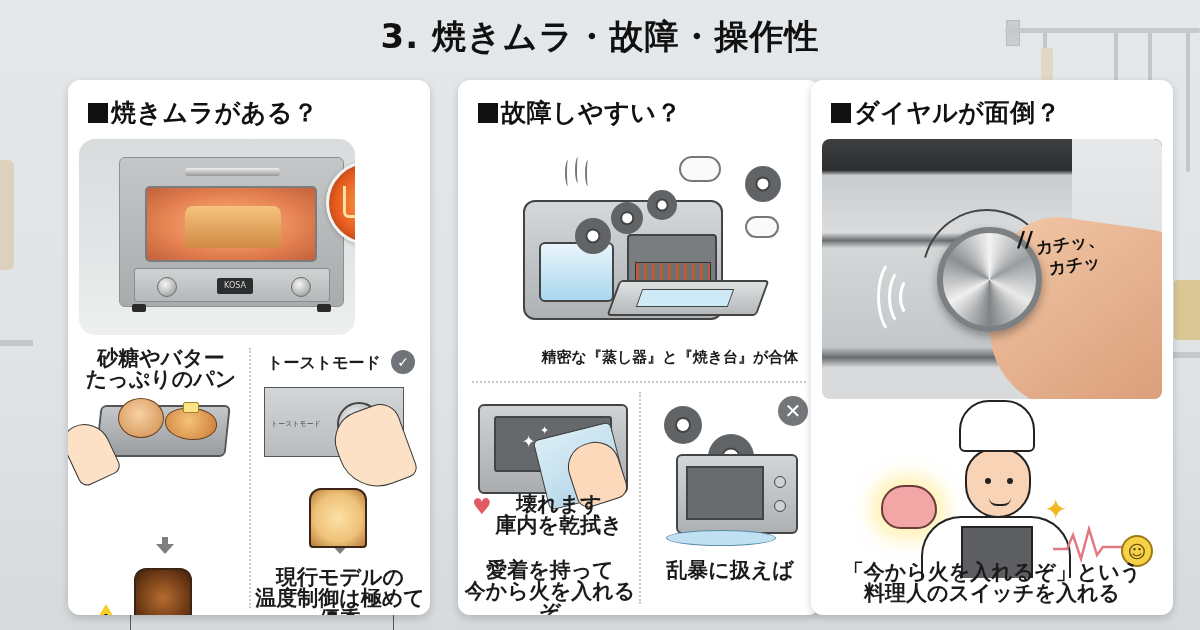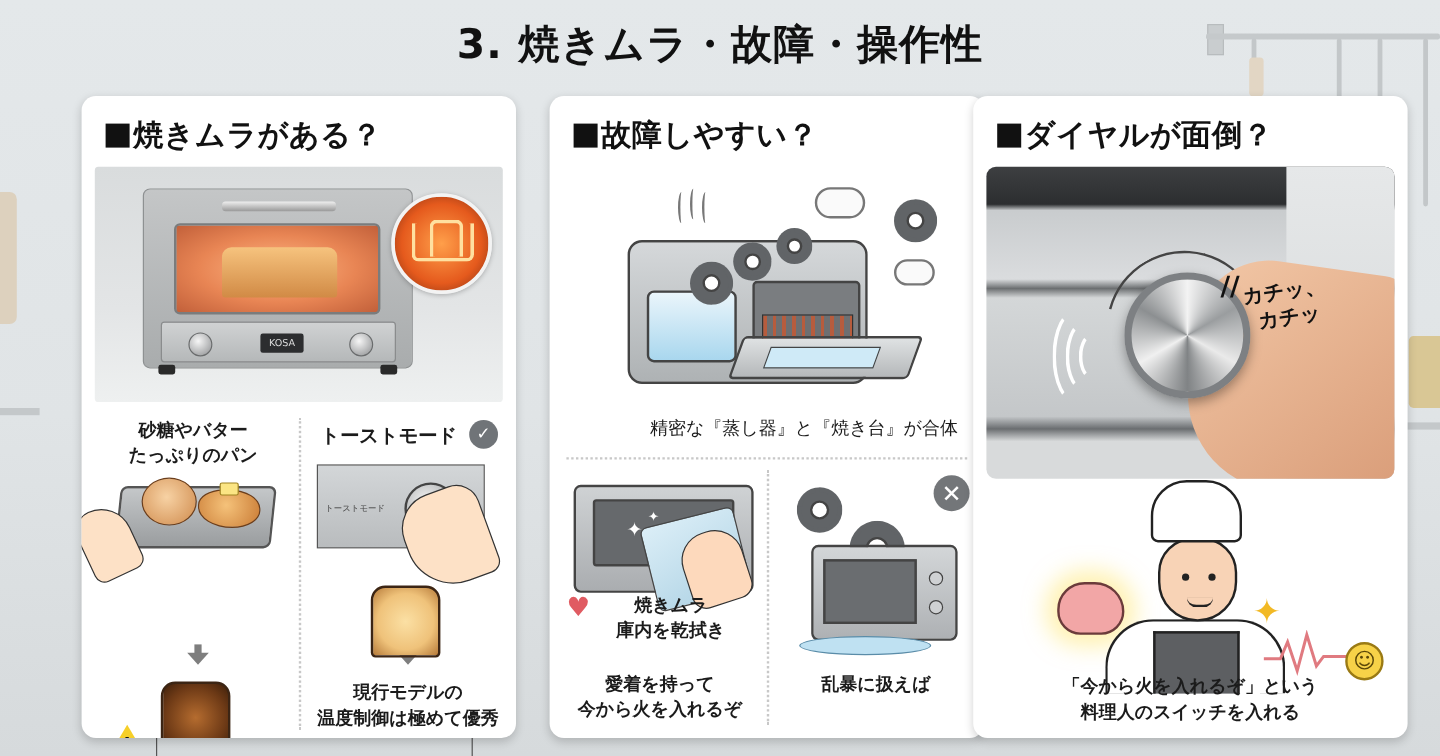--- a/index.html
+++ b/index.html
@@ -43,38 +43,38 @@
 
   .card-heading {
     position: absolute; left: 20px; top: 16px;
     font-size: 25px; font-weight: bold; color: #111; letter-spacing: 0.5px;
     display: flex; align-items: center;
   }
   .card-heading .sq { display: inline-block; width: 20px; height: 20px; background: #111; margin-right: 3px; }
 
   
   .photo-toaster {
-    position: absolute; left: 11px; top: 59px; width: 340px; height: 196px;
+    position: absolute; left: 11px; top: 59px; width: 276px; height: 196px;
     background: linear-gradient(180deg, #d9dcdd 0%, #e3e5e6 60%, #eef0f0 100%);
-    border-radius: 3px; overflow: hidden;
+    border-radius: 16px; overflow: hidden;
   }
   .toaster-body { position: absolute; left: 40px; top: 18px; width: 225px; height: 150px; background: linear-gradient(180deg,#c4c6c7,#a9acad); border-radius: 6px; border: 1px solid #8e9192; }
   .toaster-handle { position: absolute; left: 65px; top: 10px; width: 95px; height: 8px; background: linear-gradient(180deg,#eee,#999); border-radius: 3px; }
   .toaster-window { position: absolute; left: 25px; top: 28px; width: 172px; height: 76px; background: radial-gradient(ellipse at center, #ffb784 0%, #e88554 55%, #c2603a 100%); border-radius: 5px; border: 2px solid #7a7c7d; }
   .toast-bread { position: absolute; left: 38px; top: 18px; width: 96px; height: 42px; background: linear-gradient(180deg,#f6c37e,#d18a45); border-radius: 8px 8px 3px 3px; }
   .toaster-panel { position: absolute; left: 14px; top: 110px; width: 196px; height: 34px; background: linear-gradient(180deg,#d0d2d3,#b5b8b9); border-radius: 3px; border: 1px solid #8a8c8d; }
   .knob { position: absolute; top: 8px; width: 20px; height: 20px; border-radius: 50%; background: radial-gradient(circle at 40% 35%, #f6f6f6, #8c8e90); border: 1px solid #6a6c6d; }
   .brand-plate { position: absolute; left: 82px; top: 9px; width: 36px; height: 16px; background: #2c2d2f; color: #d9d9d9; font-size: 8px; text-align: center; line-height: 16px; border-radius: 2px; }
   .toaster-foot { position: absolute; bottom: -6px; width: 14px; height: 8px; background: #2a2a2a; border-radius: 2px; }
   .heater-bubble { position: absolute; left: 247px; top: 22px; width: 84px; height: 84px; border-radius: 50%; background: radial-gradient(circle, #ff9f4a 0%, #e55a1d 60%, #7a2c12 100%); border: 3px solid #f3f3f3; box-shadow: 0 1px 4px rgba(0,0,0,.25); }
   .heater-coil { position: absolute; left: 14px; top: 22px; width: 52px; height: 32px; border: 3px solid #ffe0a0; border-top: none; border-radius: 0 0 6px 6px; }
   .heater-coil::before { content:""; position:absolute; left: 12px; top: -3px; width: 22px; height: 28px; border: 3px solid #ffe0a0; border-bottom: none; border-radius: 6px 6px 0 0; }
 
   .sub-divider-v { position: absolute; border-left: 2px dotted #c8c8c8; }
-  .sub-caption { position: absolute; text-align: center; font-size: 15px; font-weight: bold; line-height: 21px; color: #1b1b1b; }
+  .sub-caption { position: absolute; text-align: center; font-size: 21px; font-weight: bold; line-height: 21px; color: #1b1b1b; }
 
   .tray { position: absolute; left: 30px; top: 325px; width: 130px; height: 52px; background: linear-gradient(180deg,#c4c7c9,#9a9d9f); border: 2px solid #555; border-radius: 6px; transform: skewX(-6deg); }
   .bun { position: absolute; border-radius: 50%; border: 1.5px solid #6b3e1c; }
   .bun-1 { left: 50px; top: 318px; width: 46px; height: 40px; background: radial-gradient(circle at 45% 40%, #f7d2a4, #cf8a4c); }
   .bun-2 { left: 97px; top: 328px; width: 52px; height: 32px; background: radial-gradient(circle at 45% 40%, #f5c27a, #c97a34); border-radius: 40% 50% 45% 55%; }
   .butter { position: absolute; left: 115px; top: 322px; width: 16px; height: 11px; background: #fbe584; border: 1px solid #a08322; border-radius: 2px; }
   .hand-left { position: absolute; left: 0px; top: 342px; width: 44px; height: 60px; background: #fde1c6; border: 1.5px solid #333; border-radius: 20px 30px 10px 10px; transform: rotate(-25deg); }
 
   .arrow-down { position: absolute; width: 0; height: 0; border-left: 9px solid transparent; border-right: 9px solid transparent; border-top: 10px solid #7e7e7e; }
   .arrow-stem { position: absolute; width: 6px; height: 8px; background: #7e7e7e; }
@@ -97,21 +97,21 @@
   .oven-window-steam { position: absolute; left: 14px; top: 40px; width: 75px; height: 60px; background: linear-gradient(180deg,#eaf5fb,#a9d7ee); border: 2px solid #444; border-radius: 6px; }
   .oven-cavity { position: absolute; left: 102px; top: 32px; width: 90px; height: 68px; background: #7a7d80; border: 2px solid #444; border-radius: 4px; }
   .oven-rack { position: absolute; left: 6px; top: 26px; width: 76px; height: 28px; background: repeating-linear-gradient(90deg, #b75c3d 0 3px, #6e6f71 3px 8px); border: 1.5px solid #333; }
   .oven-door { position: absolute; left: 100px; top: 120px; width: 150px; height: 36px; background: linear-gradient(180deg,#dfe2e3,#b5b8ba); border: 2px solid #444; border-radius: 4px; transform: skewX(-20deg); }
   .oven-door-glass { position: absolute; left: 24px; top: 7px; width: 92px; height: 18px; background: #cfeaf7; border: 1.5px solid #444; }
   .gear { position: absolute; border-radius: 50%; background: #616467; border: 4px dashed #616467; }
   .gear::after { content:""; position:absolute; left:50%; top:50%; width:40%; height:40%; transform:translate(-50%,-50%); background:#fff; border-radius:50%; border:2px solid #444; }
   .steam-cloud { position: absolute; width: 42px; height: 26px; border: 2px solid #777; border-radius: 20px; background: #fafafa; }
   .steam-wave { position: absolute; width: 6px; height: 26px; border-left: 2px solid #777; border-radius: 50%; }
 
-  .caption-combined { position: absolute; left: 0; top: 268px; width: 424px; text-align: center; font-size: 15px; font-weight: normal; color: #1b1b1b; }
+  .caption-combined { position: absolute; left: 0; top: 268px; width: 424px; text-align: center; font-size: 15px; font-weight: bold; color: #1b1b1b; }
   .divider-h { position: absolute; left: 14px; top: 301px; width: 334px; border-top: 2px dotted #c8c8c8; }
 
   .illus-wipe { position: absolute; left: 12px; top: 320px; width: 158px; height: 100px; }
   .mini-oven { position: absolute; left: 8px; top: 4px; width: 150px; height: 90px; background: linear-gradient(180deg,#cfd2d4,#aaadb0); border: 2px solid #444; border-radius: 6px; }
   .mini-oven-inner { position: absolute; left: 14px; top: 10px; width: 118px; height: 56px; background: #66696c; border: 2px solid #444; border-radius: 3px; }
   .cloth { position: absolute; left: 70px; top: 30px; width: 80px; height: 72px; background: linear-gradient(160deg,#dbeef7,#aed2e4); border: 1.5px solid #444; border-radius: 6px; transform: rotate(-14deg); }
   .wipe-hand { position: absolute; left: 100px; top: 42px; width: 52px; height: 62px; background: #fdd9bc; border: 1.5px solid #333; border-radius: 24px 24px 12px 12px; transform: rotate(-18deg); }
   .sparkle { position: absolute; color: #fff; font-size: 16px; }
   .heart-icon { position: absolute; left: 14px; top: 414px; font-size: 22px; color: #e05b62; }
 
@@ -272,21 +272,21 @@
       <div class="mini-oven-inner">
         <span class="sparkle" style="left:26px;top:14px;">✦</span>
         <span class="sparkle" style="left:44px;top:6px;font-size:11px;">✦</span>
       </div>
     </div>
     <div class="cloth"></div>
     <div class="wipe-hand"></div>
   </div>
   <div class="heart-icon">♥</div>
   <div class="sub-caption" style="left:36px;top:414px;width:130px;">
-    <div>焼きムラ</div>
+    <div>壊れます</div>
     <div>庫内を乾拭き</div>
   </div>
   <div class="sub-caption" style="left:6px;top:480px;width:172px;">
     <div>愛着を持って</div>
     <div>今から火を入れるぞ</div>
   </div>
 
   <div class="illus-abuse">
     <div class="gear" style="left:18px;top:8px;width:38px;height:38px;"></div>
     <div class="gear" style="left:62px;top:36px;width:46px;height:46px;"></div>

